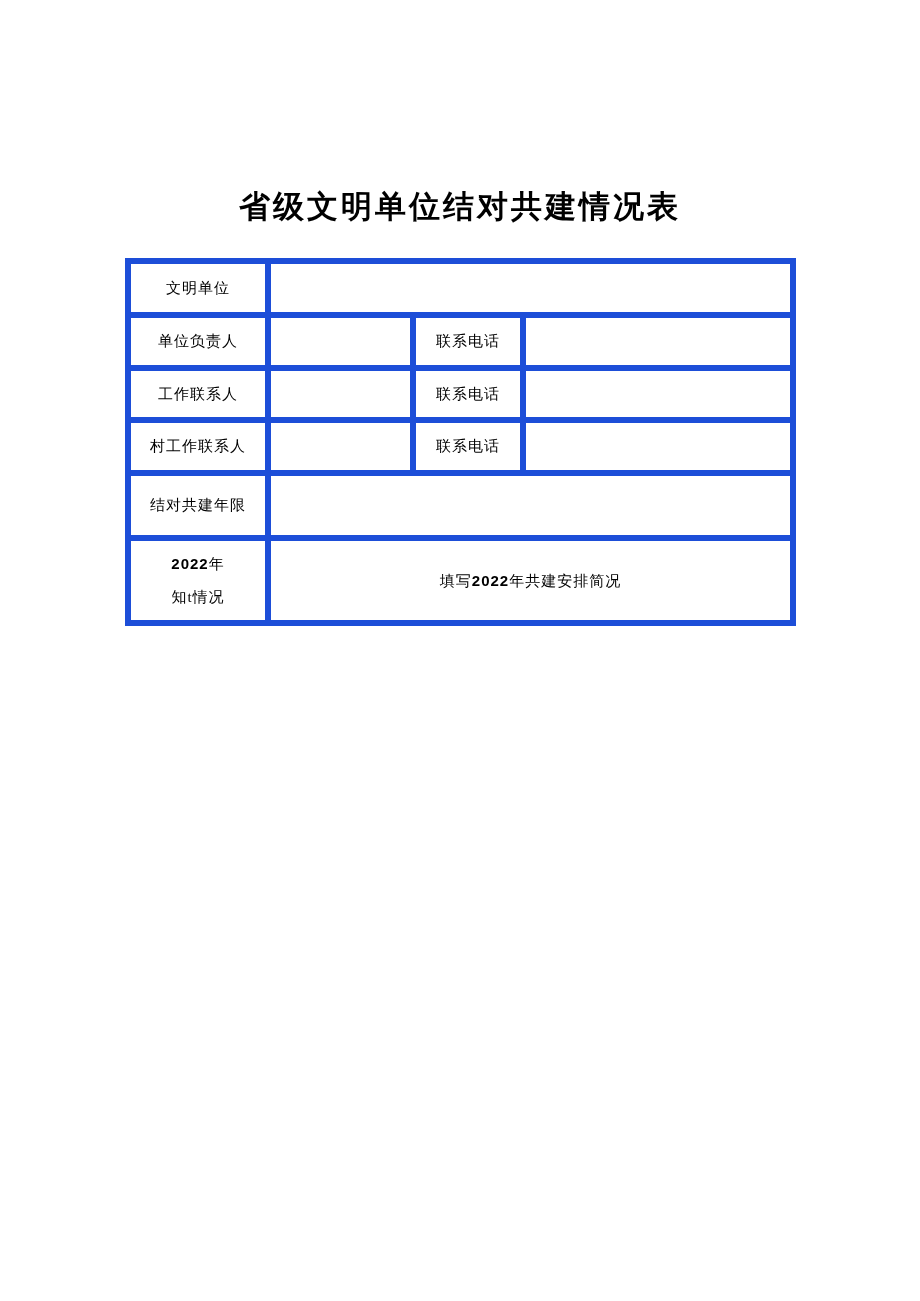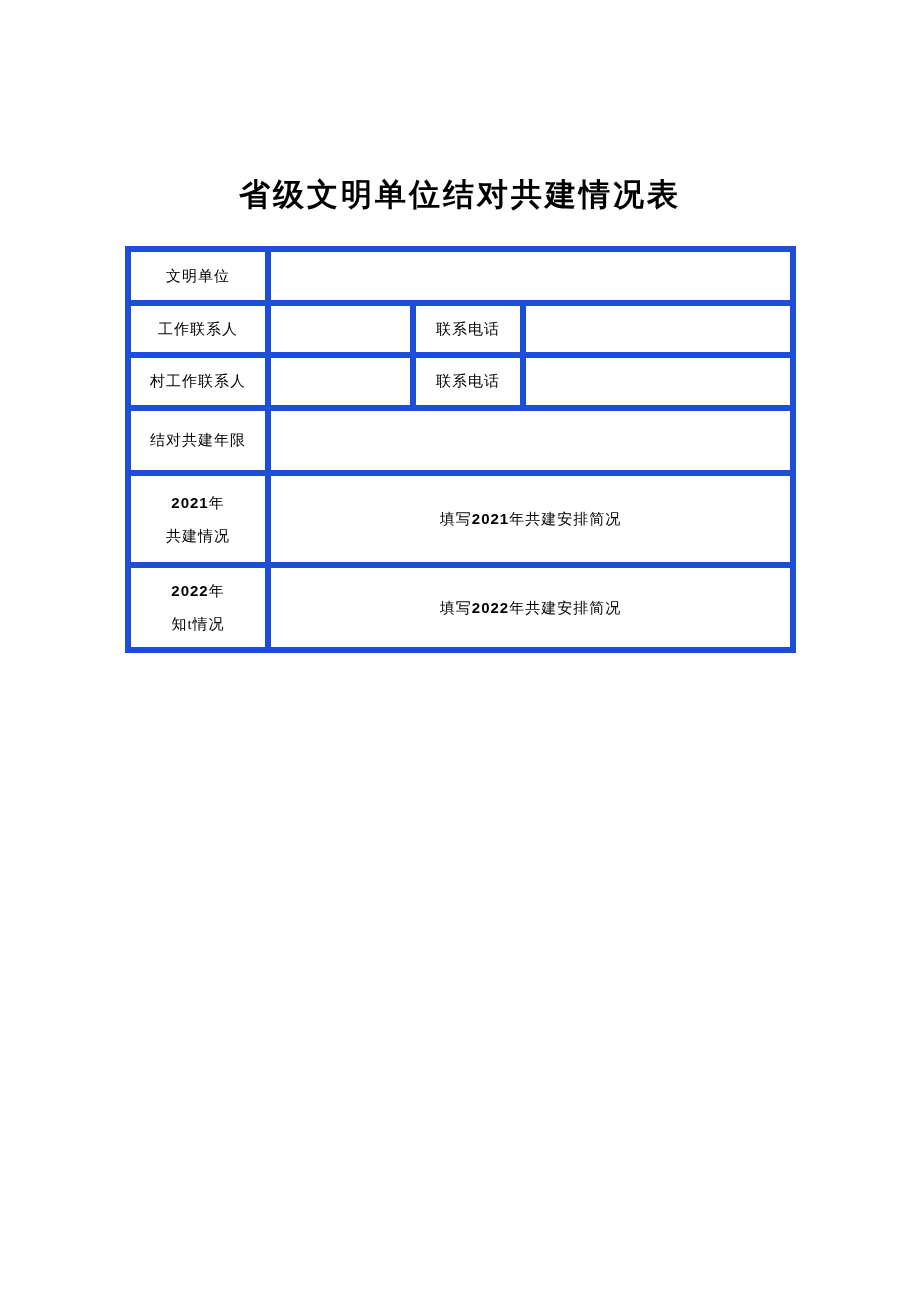--- a/index.html
+++ b/index.html
@@ -16,21 +16,21 @@
   }
   .page {
     padding-top: 170px;
   }
   .doc-title {
     text-align: center;
     font-family: "Liberation Sans", sans-serif;
     font-weight: bold;
     font-size: 31px;
     letter-spacing: 3px;
-    margin: 4px;
+    margin: 16px;
   }
   table.form {
     border-collapse: collapse;
     table-layout: fixed;
     width: 665px;
     margin: 30px 0 0 125px;
   }
   table.form td {
     border: 6px solid #1d4ed8;
     text-align: center;
@@ -82,20 +82,26 @@
       <col style="width:110px">
       <col style="width:270px">
     </colgroup>
 
     <tbody>
         <tr class="r1">
       <td>文明单位</td>
       <td colspan="3"></td>
     </tr>
 
+    <tr class="r2">
+      <td>单位负责人</td>
+      <td></td>
+      <td>联系电话</td>
+      <td></td>
+    </tr>
 
     <tr class="r3">
       <td>工作联系人</td>
       <td></td>
       <td>联系电话</td>
       <td></td>
     </tr>
 
 
 
@@ -106,29 +112,20 @@
       <td></td>
     </tr>
 
     <tr class="r7">
       <td>结对共建年限</td>
       <td colspan="3"></td>
     </tr>
 
 
 
-    <tr class="r10">
-      <td class="two-line">
-        <span class="line"><span class="num">2021</span><span>年</span></span>
-        <span class="line">共建情况</span>
-      </td>
-      <td colspan="3" class="content-cell">
-        <span>填写</span><span class="num">2021</span><span>年共建安排简况</span>
-      </td>
-    </tr>
 
     <tr class="r11">
       <td class="two-line">
         <span class="line"><span class="num">2022</span><span>年</span></span>
         <span class="line">知t情况</span>
       </td>
       <td colspan="3" class="content-cell">
         <span>填写</span><span class="num">2022</span><span>年共建安排简况</span>
       </td>
     </tr>

